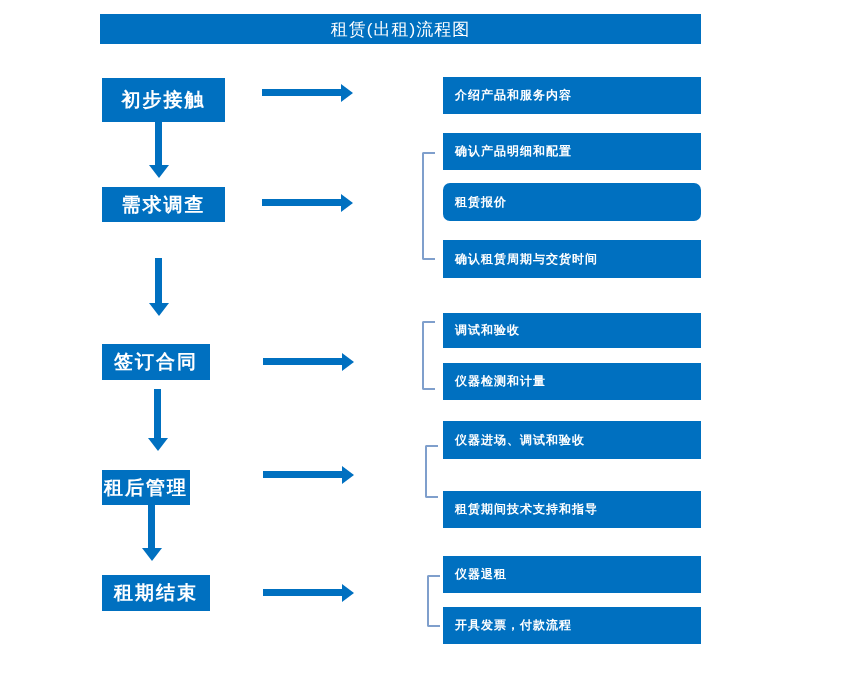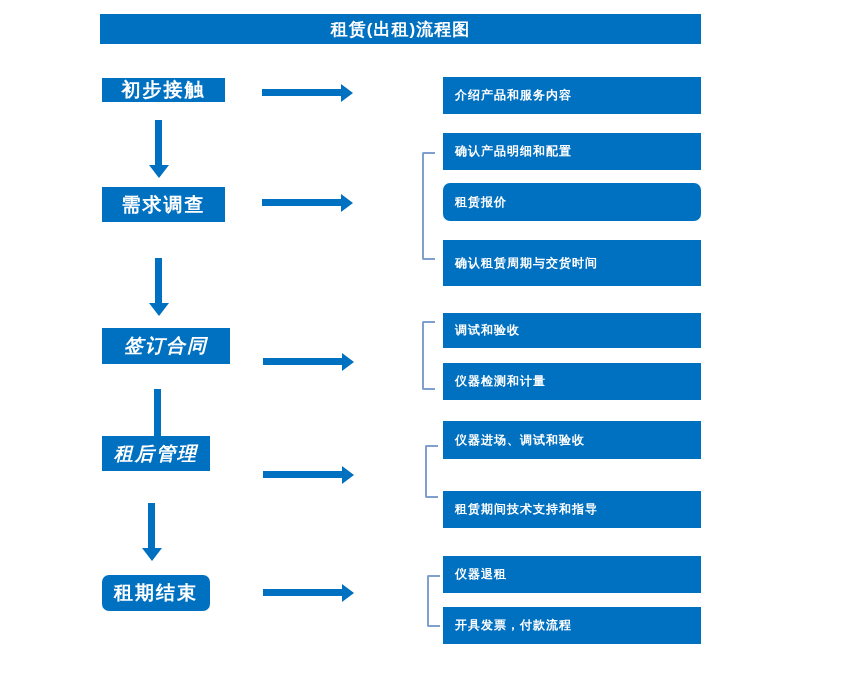--- a/index.html
+++ b/index.html
@@ -17,21 +17,21 @@
     background: #ffffff;
     overflow: hidden;
   }
   .title-bar {
     position: absolute;
     left: 100px; top: 14px;
     width: 601px; height: 30px;
     background: var(--blue);
     color: var(--text-on-blue);
     display: flex; align-items: center; justify-content: center;
-    font-size: 17px; font-weight: bold;
+    font-size: 17px; font-weight: normal;
     letter-spacing: 1px;
   }
   .step-box {
     position: absolute;
     background: var(--blue);
     color: var(--text-on-blue);
     display: flex; align-items: center; justify-content: center;
     font-size: 19px; font-weight: bold;
     letter-spacing: 2px;
     white-space: nowrap;
@@ -86,46 +86,46 @@
 </style>
 </head>
 <body>
 
 <div class="canvas">
 
   <div class="title-bar">
     <span>租赁(出租)流程图</span>
   </div>
 
-  <div class="step-box" style="left:102px; top:78px;  width:123px; height:24px;">初步接触</div>
+  <div class="step-box" style="left:102px; top:78px;  width:123px; height:44px;">初步接触</div>
   <div class="step-box" style="left:102px; top:187px; width:123px; height:35px;">需求调查</div>
-  <div class="step-box" style="left:102px; top:328px; width:128px; height:36px;font-style:italic;">签订合同</div>
-  <div class="step-box" style="left:102px; top:436px; width:108px; height:35px;font-style:italic;">租后管理</div>
-  <div class="step-box" style="left:102px; top:575px; width:108px; height:36px;border-radius:7px;">租期结束</div>
+  <div class="step-box" style="left:102px; top:344px; width:108px; height:36px;">签订合同</div>
+  <div class="step-box" style="left:102px; top:470px; width:88px; height:35px;">租后管理</div>
+  <div class="step-box" style="left:102px; top:575px; width:108px; height:36px;">租期结束</div>
 
   <div class="varrow" style="left:149px; top:120px; height:58px;"></div>
   <div class="varrow" style="left:149px; top:258px; height:58px;"></div>
   <div class="varrow" style="left:148px; top:389px; height:62px;"></div>
   <div class="varrow" style="left:142px; top:503px; height:58px;"></div>
 
   <div class="harrow" style="left:262px; top:84px;  width:91px;"></div>
   <div class="harrow" style="left:262px; top:194px; width:91px;"></div>
   <div class="harrow" style="left:263px; top:353px; width:91px;"></div>
   <div class="harrow" style="left:263px; top:466px; width:91px;"></div>
   <div class="harrow" style="left:263px; top:584px; width:91px;"></div>
 
   <div class="bracket" style="left:422px; top:152px; height:108px;"></div>
   <div class="bracket" style="left:422px; top:321px; height:69px;"></div>
   <div class="bracket" style="left:425px; top:445px; height:53px;"></div>
   <div class="bracket" style="left:427px; top:575px; height:52px;"></div>
 
   <div class="detail-box" style="top:77px;  height:37px;">介绍产品和服务内容</div>
   <div class="detail-box" style="top:133px; height:37px;">确认产品明细和配置</div>
   <div class="detail-box" style="top:183px; height:38px;border-radius:7px;">租赁报价</div>
-  <div class="detail-box" style="top:240px; height:46px;">确认租赁周期与交货时间</div>
+  <div class="detail-box" style="top:240px; height:38px;">确认租赁周期与交货时间</div>
   <div class="detail-box" style="top:313px; height:35px;">调试和验收</div>
   <div class="detail-box" style="top:363px; height:37px;">仪器检测和计量</div>
   <div class="detail-box" style="top:421px; height:38px;">仪器进场、调试和验收</div>
   <div class="detail-box" style="top:491px; height:37px;">租赁期间技术支持和指导</div>
   <div class="detail-box" style="top:556px; height:37px;">仪器退租</div>
   <div class="detail-box" style="top:607px; height:37px;">开具发票，付款流程</div>
 
 </div>
 
 </body></html>

